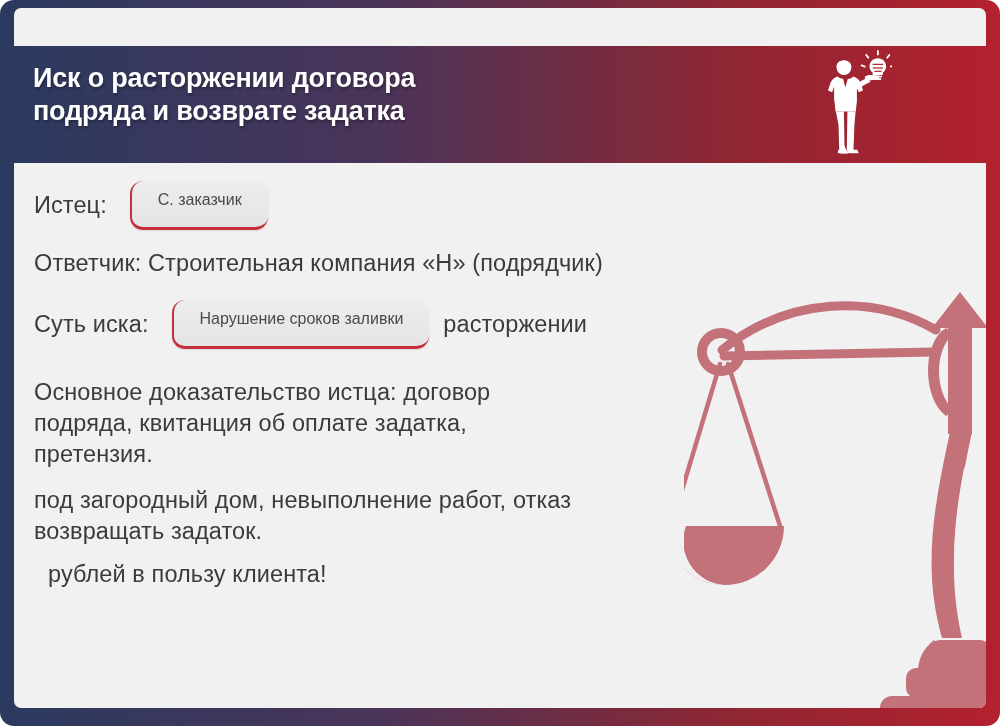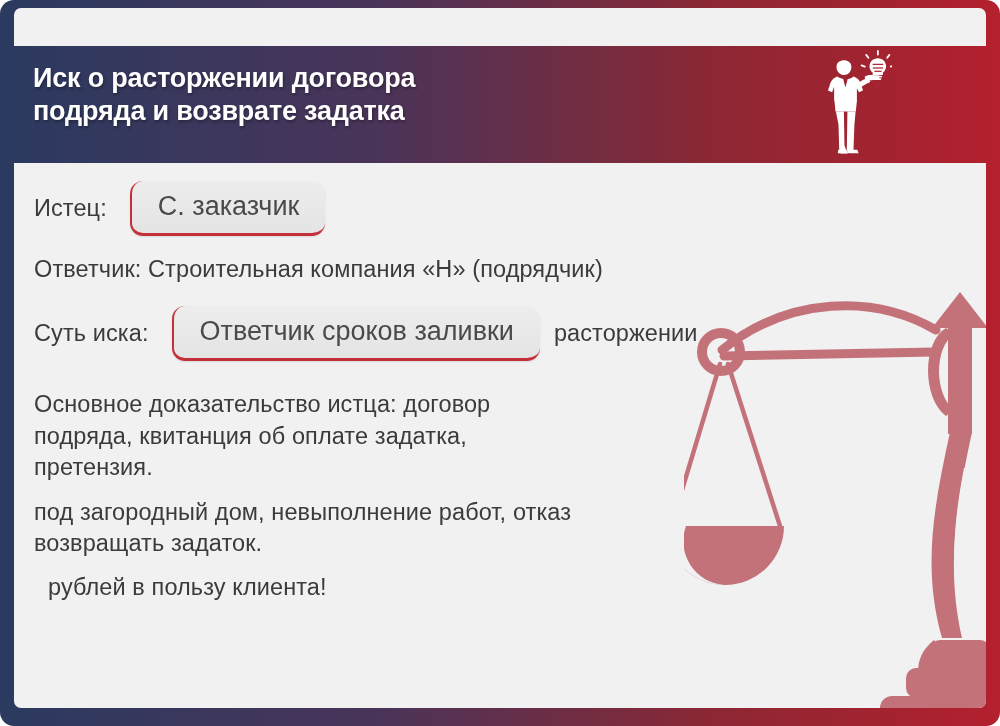--- a/index.html
+++ b/index.html
@@ -121,22 +121,22 @@
     white-space: pre-line;
   }
 
   
   .pill {
     display: inline-block;
     background: linear-gradient(180deg, #ededed 0%, #e4e4e4 100%);
     border-radius: 13px;
     border-bottom: 3px solid #c3303a;
     border-left: 2px solid #c3303a;
-    padding: 9px 26px 11px 26px;
-    font-size: 27px;
+    padding: 9px 26px 18px 26px;
+    font-size: 16px;
     color: #4a4a4a;
     line-height: 1.2;
     box-shadow: 0 1px 2px rgba(0,0,0,0.10);
     white-space: nowrap;
   }
 
   .row-istec     { margin: 0 0 4px 0; align-items: center; }
   .row-otvetchik { margin: 18px 0 0 0; }
   .row-sut       { margin: 20px 0 0 0; }
   .row-sut2      { margin: 14px 0 0 0; }
@@ -247,21 +247,21 @@
         <span class="txt">Истец:</span>
         <span class="pill gap-left">С. заказчик</span>
       </div>
 
       <div class="row-otvetchik">
         <span class="txt">Ответчик: Строительная компания «Н» (подрядчик)</span>
       </div>
 
       <div class="line row-sut">
         <span class="txt">Суть иска:</span>
-        <span class="pill gap-left">Ответчик сроков заливки</span>
+        <span class="pill gap-left">Нарушение сроков заливки</span>
         <span class="txt after-pill">расторжении</span>
       </div>
 
       <div class="para row-dokaz">Основное доказательство истца: договор
 подряда, квитанция об оплате задатка,
 претензия.</div>
 
       <div class="para row-sut2">под загородный дом, невыполнение работ, отказ
 возвращать задаток.</div>
 

